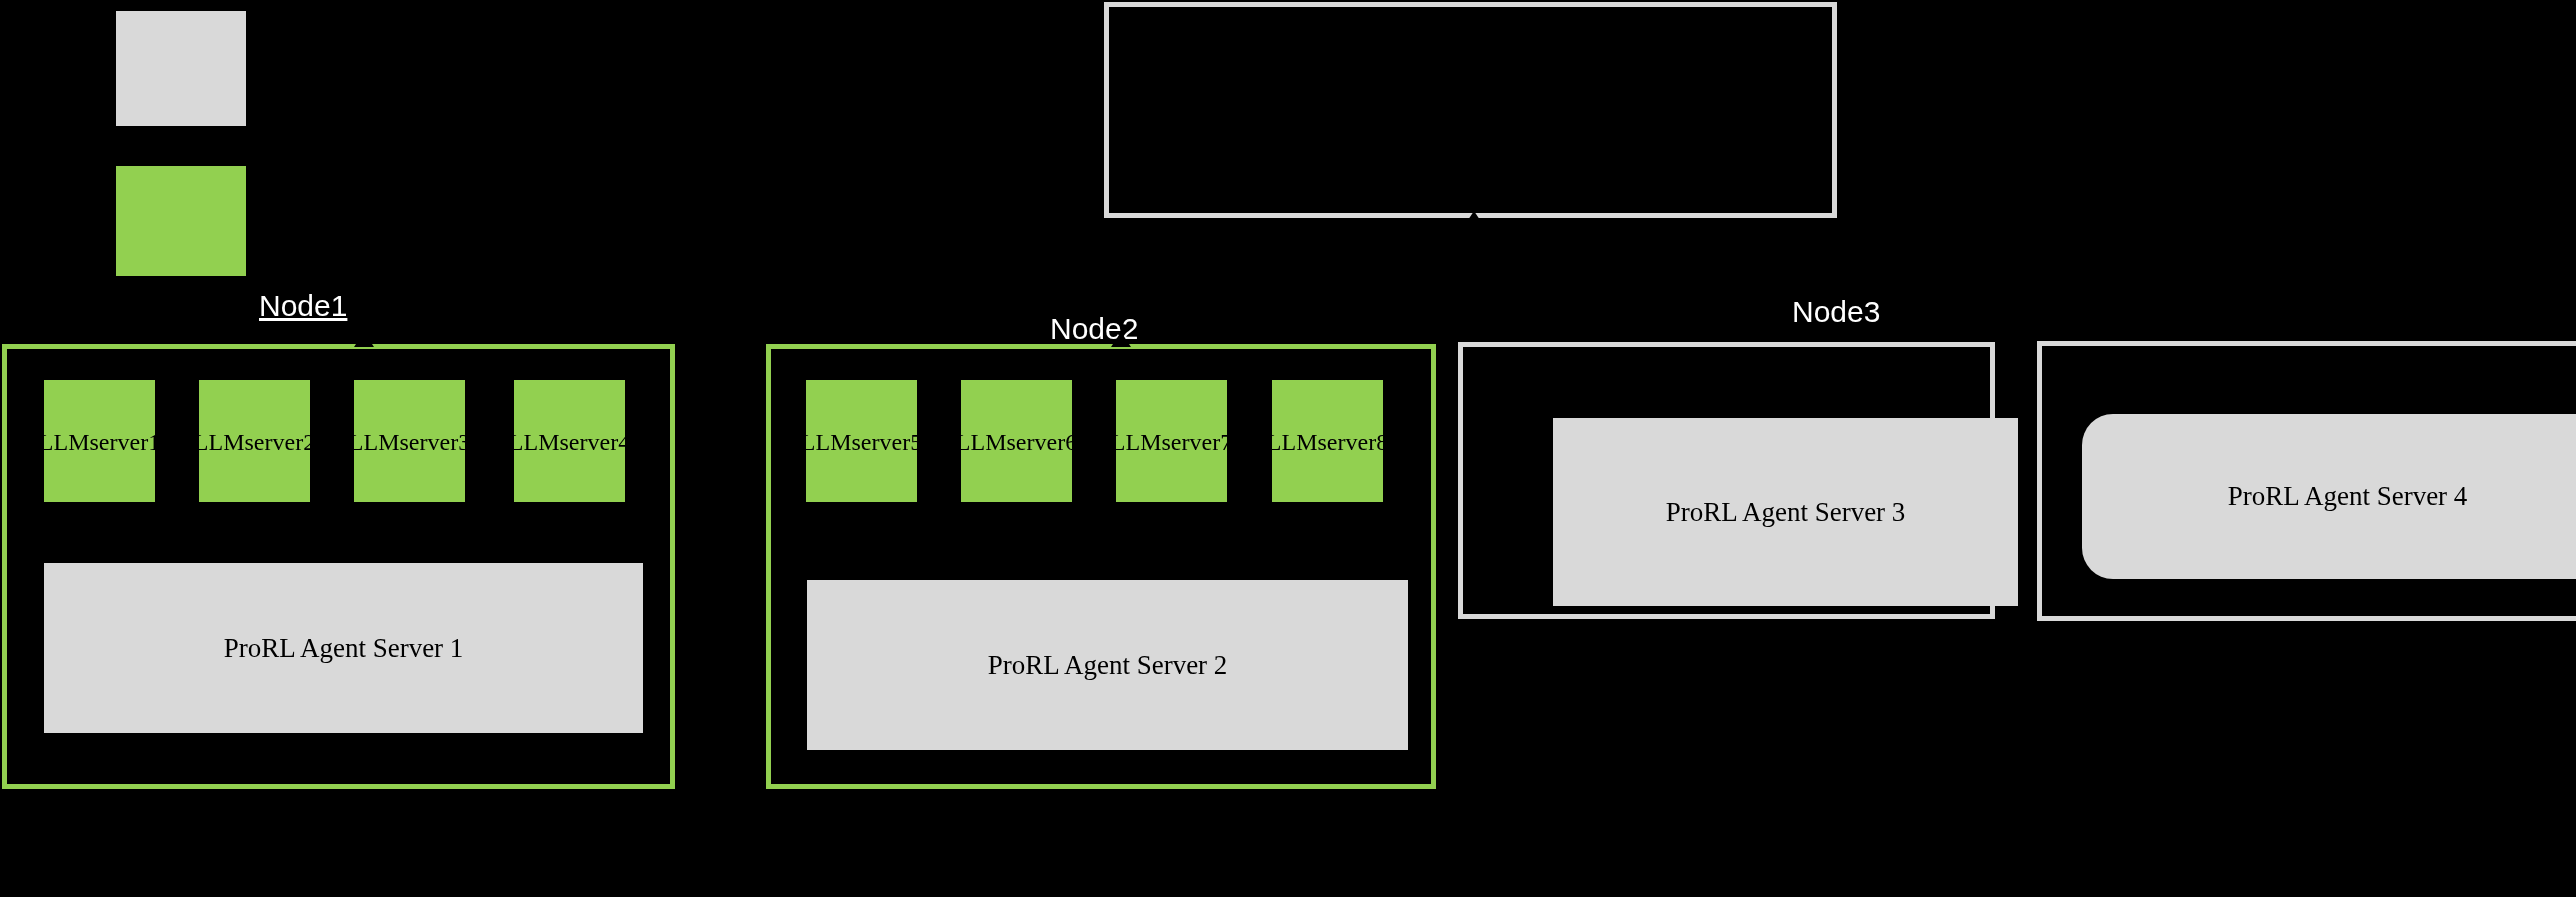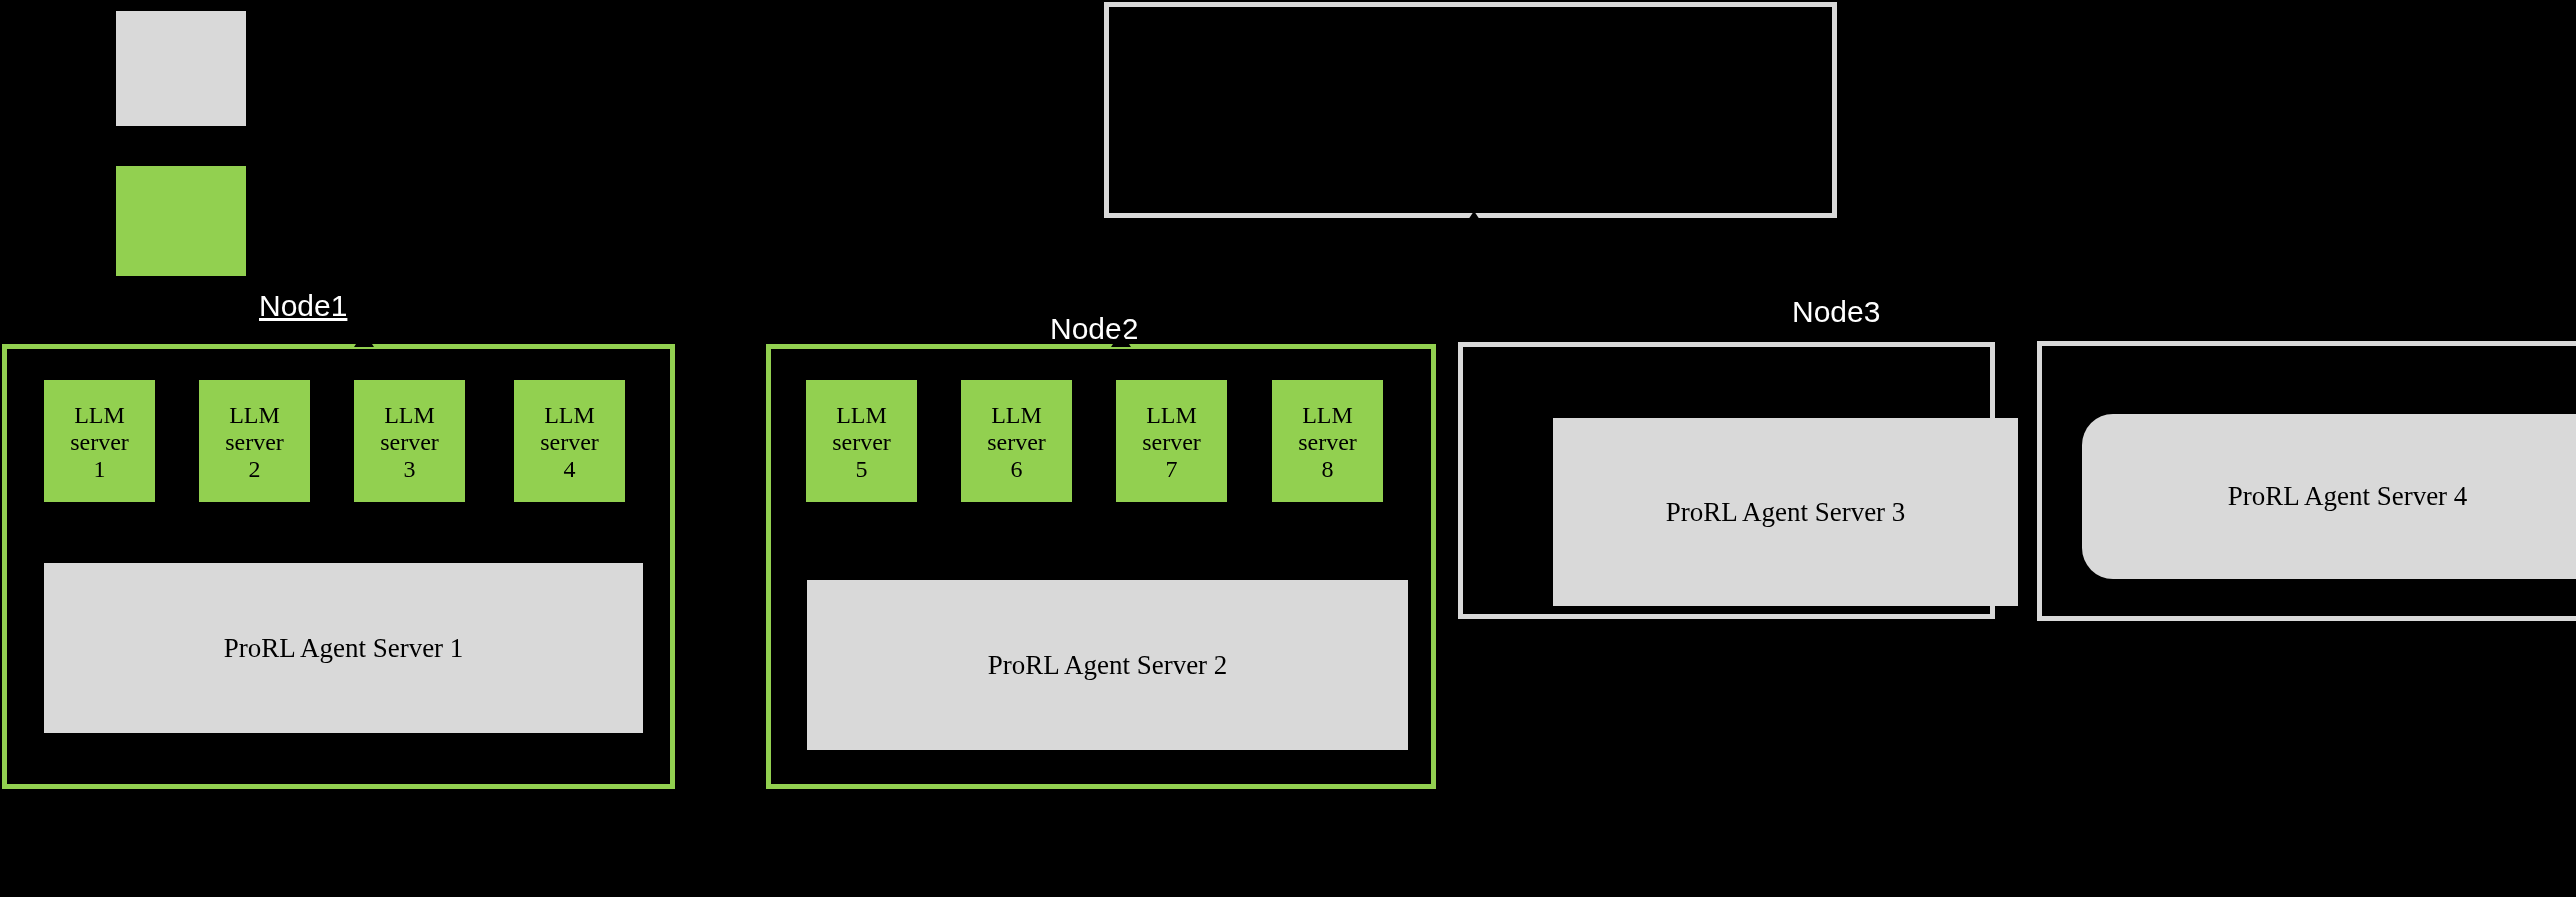--- a/index.html
+++ b/index.html
@@ -91,21 +91,21 @@
   
   .llm-box {
     position: absolute;
     box-sizing: border-box;
     background: #92d050;
     color: #000000;
     font-size: 24px;
     line-height: 1.12;
     text-align: center;
     display: flex;
-    flex-direction: column;
+    flex-direction: row;
     align-items: center;
     justify-content: center;
     white-space: pre-line;
     padding-top: 2.3px;
   }
 
   
   .agent-box {
     position: absolute;
     box-sizing: border-box;

